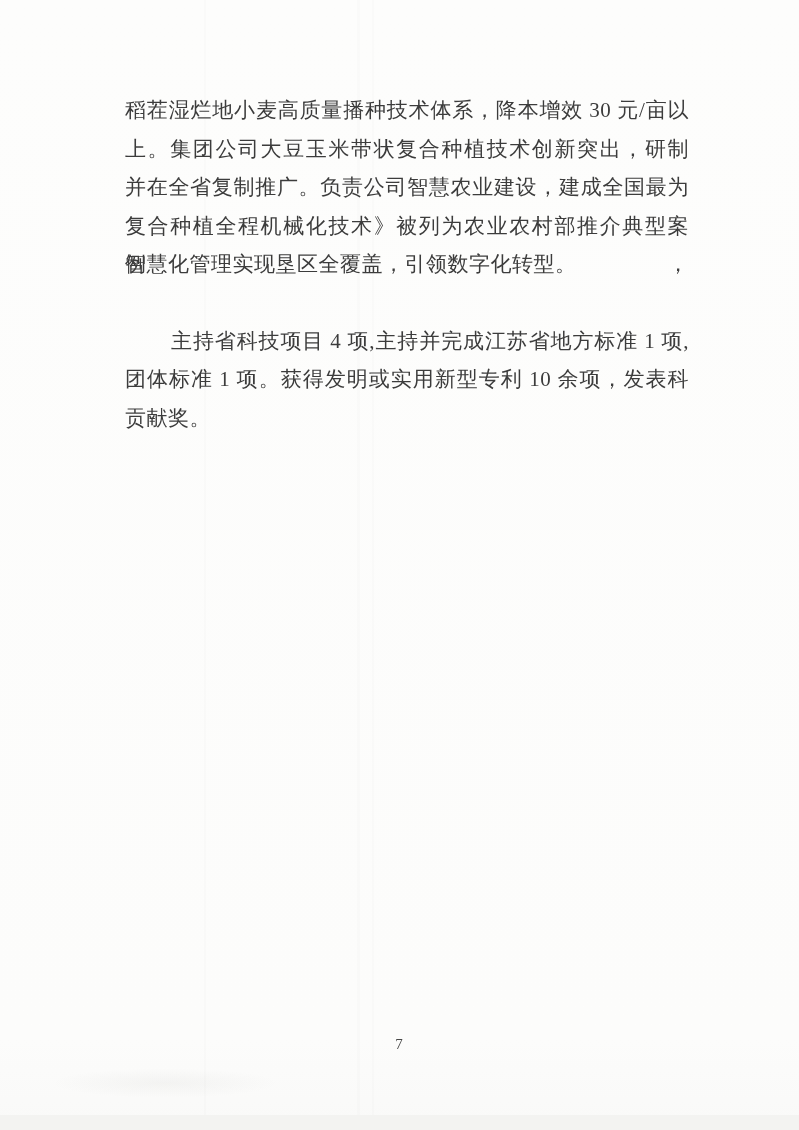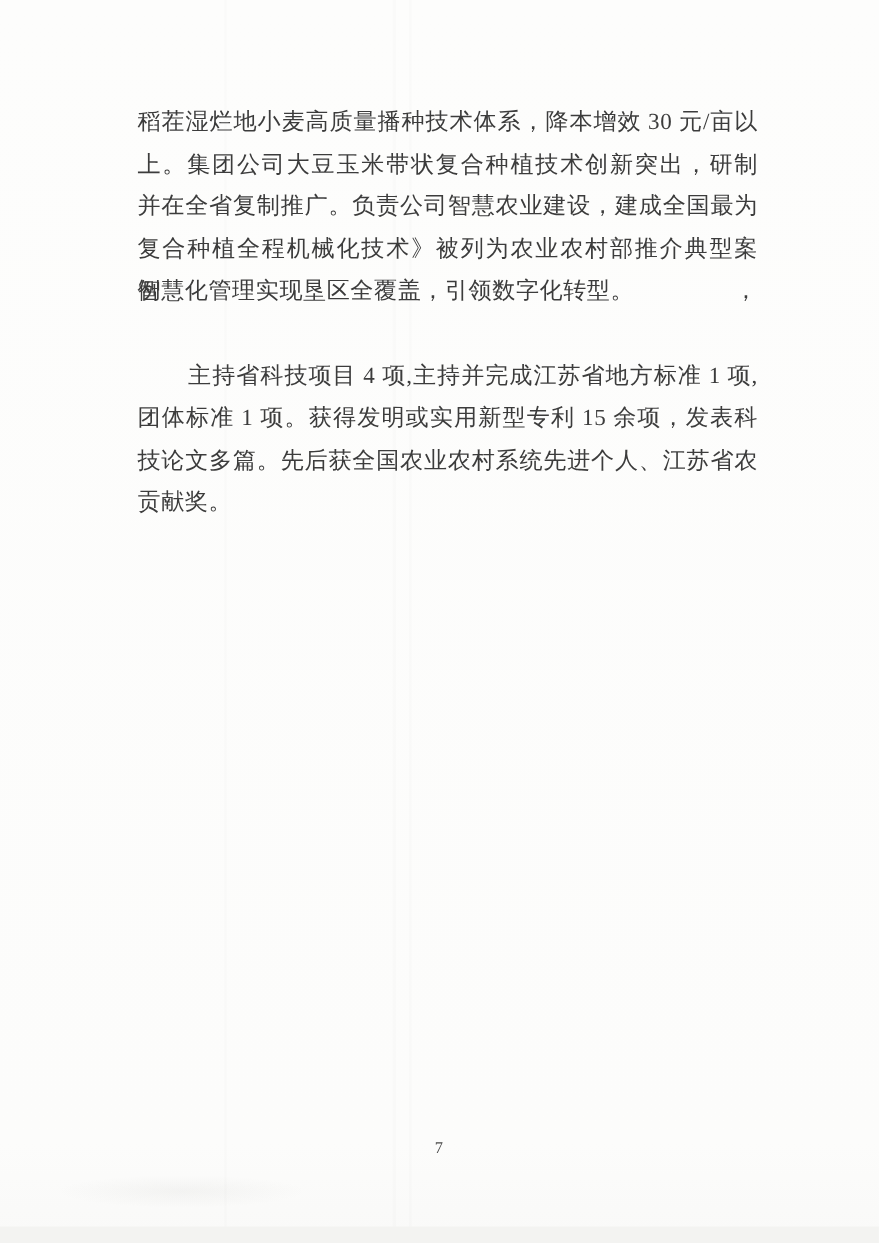--- a/index.html
+++ b/index.html
@@ -95,19 +95,18 @@
   <div class="smudge"></div>
   <div class="scan-edge-bottom"></div>
 
   <div class="text-block" id="text-block">
       <div class="text-line">稻茬湿烂地小麦高质量播种技术体系，降本增效 30 元/亩以</div>
       <div class="text-line">上。集团公司大豆玉米带状复合种植技术创新突出，研制</div>
       <div class="text-line">并在全省复制推广。负责公司智慧农业建设，建成全国最为</div>
       <div class="text-line">复合种植全程机械化技术》被列为农业农村部推介典型案例，</div>
       <div class="text-line no-justify">智慧化管理实现垦区全覆盖，引领数字化转型。</div>
       <div class="text-line indent">主持省科技项目 4 项,主持并完成江苏省地方标准 1 项,</div>
-      <div class="text-line">团体标准 1 项。获得发明或实用新型专利 15 余项，发表科</div>
-      <div class="text-line">技论文多篇。先后获全国农业农村系统先进个人、江苏省农</div>
+      <div class="text-line">团体标准 1 项。获得发明或实用新型专利 10 余项，发表科</div>
       <div class="text-line no-justify">贡献奖。</div>
     </div>
 
   <div class="page-number">7</div>
 </div>
 
 </body></html>

